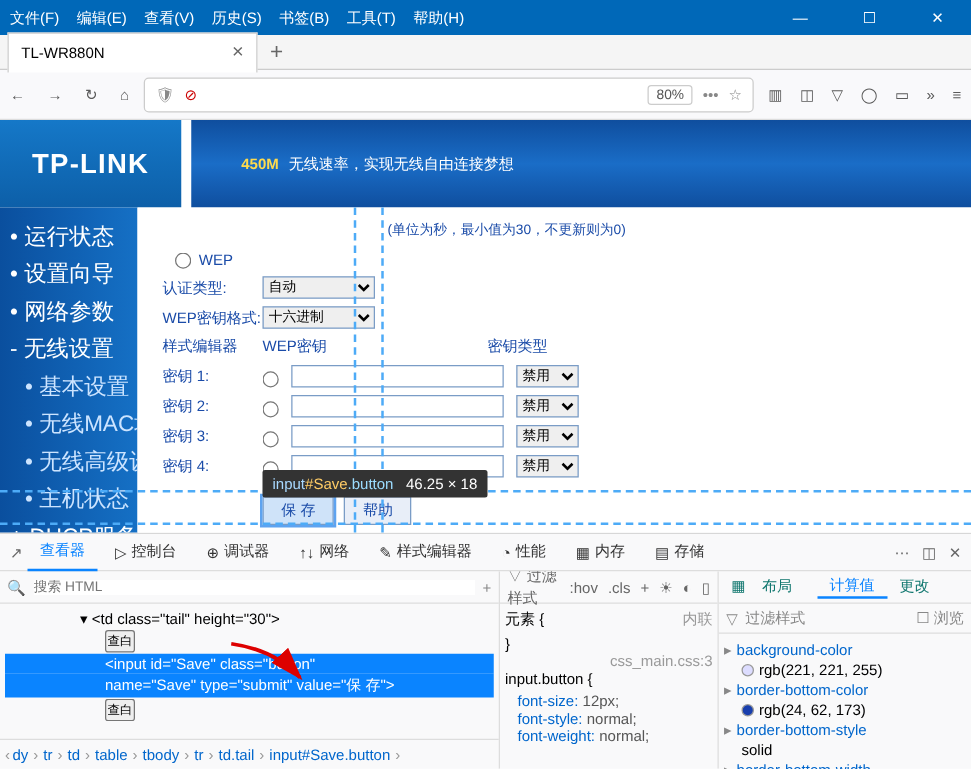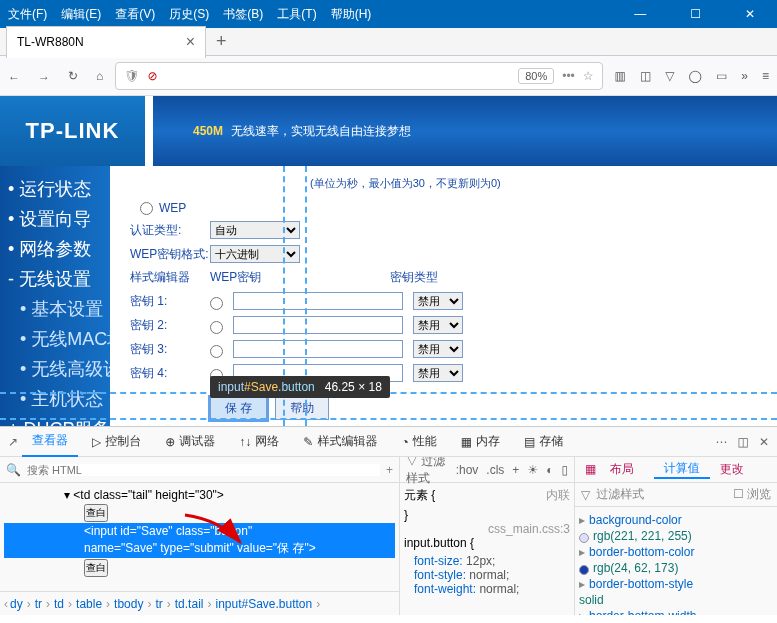--- a/index.html
+++ b/index.html
@@ -60,27 +60,27 @@
 .dt-bc span{color:#0066cc}
 .dt-bc .sep{color:#999;margin:0 2px}
 .dt-mid{width:175px;border-right:1px solid #ddd;display:flex;flex-direction:column}
 .dt-mid-head{height:26px;border-bottom:1px solid #ddd;display:flex;align-items:center;padding:0 6px;gap:8px;color:#666;font-size:11px}
 .dt-styles{flex:1;padding:4px;font-family:monospace;font-size:11px;overflow:auto}
 .dt-styles .rule{margin-bottom:4px}
 .dt-styles .prop{color:#0066cc;margin-left:10px}
 .dt-styles .pval{color:#555}
 .dt-right-panel{flex:1;display:flex;flex-direction:column}
 .dt-right-tabs{height:26px;border-bottom:1px solid #ddd;display:flex;align-items:center;font-size:11px}
-.dt-right-tabs span{padding:0 10px;color:#be185d}
+.dt-right-tabs span{padding:0 10px;color:#0f766e}
 .dt-right-tabs span.active{border-bottom:2px solid #0a84ff;color:#0a84ff}
 .dt-filter{height:24px;border-bottom:1px solid #ddd;display:flex;align-items:center;padding:0 6px;gap:6px;color:#888;font-size:11px}
 .dt-computed{flex:1;padding:4px;font-size:11px;overflow:auto}
 .dt-computed .cprop{display:flex;align-items:center;padding:2px 0;color:#0066cc}
 .dt-computed .cprop .tri{color:#888;margin-right:4px}
-.dt-computed .cval{color:#0f766e;display:flex;align-items:flex-end;gap:4px}
+.dt-computed .cval{margin-left:14px;color:#000000;display:flex;align-items:center;gap:4px}
 .swatch{width:10px;height:10px;border-radius:50%;display:inline-block;border:1px solid #999}
 .arrow{position:absolute;left:180px;top:510px;z-index:20;pointer-events:none}
 </style>
 </head>
 <body>
 
 <div class="menubar">
   <span>文件(F)</span>
   <span>编辑(E)</span>
   <span>查看(V)</span>

